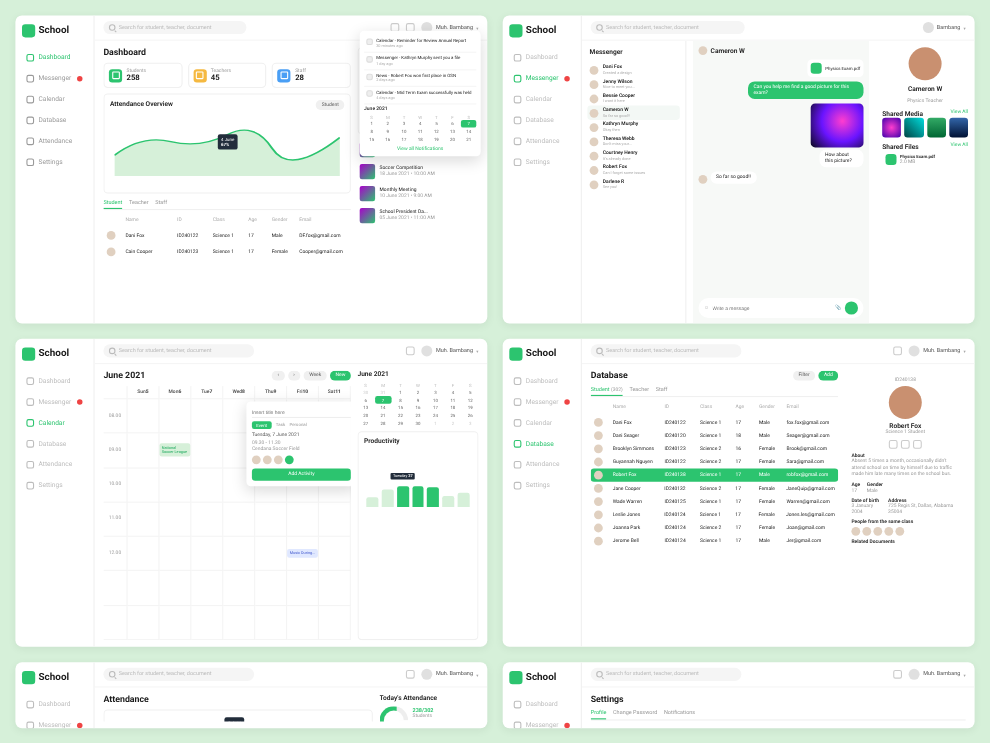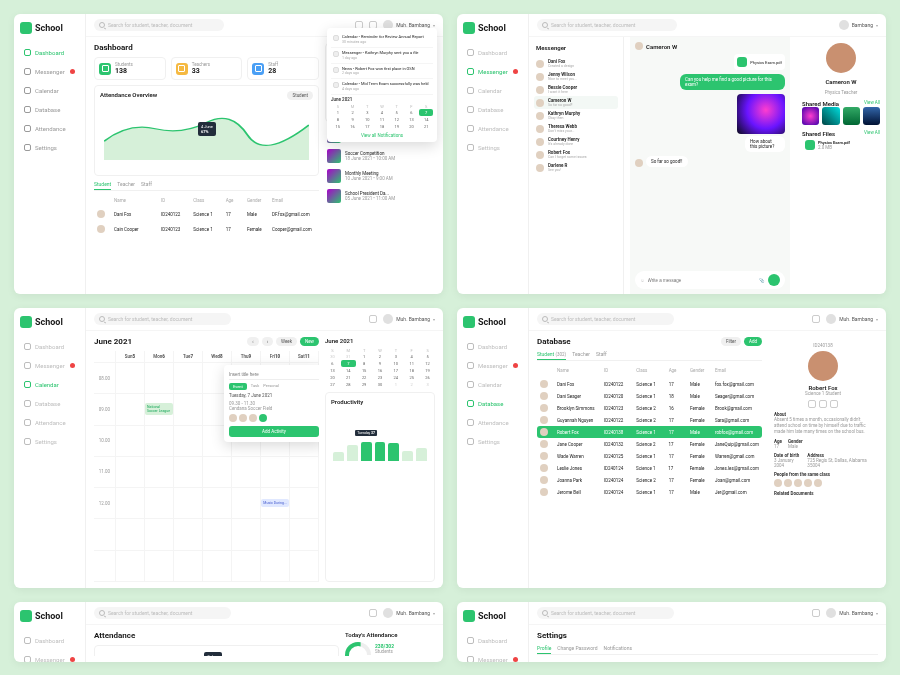--- a/index.html
+++ b/index.html
@@ -167,28 +167,28 @@
           </div>
     </div>
     <div class="body">
       <div class="left">
         <div class="h1">Dashboard</div>
         <div class="row">
           <div class="stat">
                 <div class="stat-ico green"></div>
                 <div>
                   <div class="stat-lbl">Students</div>
-                  <div class="stat-val">138</div>
+                  <div class="stat-val">258</div>
                 </div>
               </div>
           <div class="stat">
                 <div class="stat-ico yellow"></div>
                 <div>
                   <div class="stat-lbl">Teachers</div>
-                  <div class="stat-val">33</div>
+                  <div class="stat-val">45</div>
                 </div>
               </div>
           <div class="stat">
                 <div class="stat-ico blue"></div>
                 <div>
                   <div class="stat-lbl">Staff</div>
                   <div class="stat-val">28</div>
                 </div>
               </div>
         </div>

